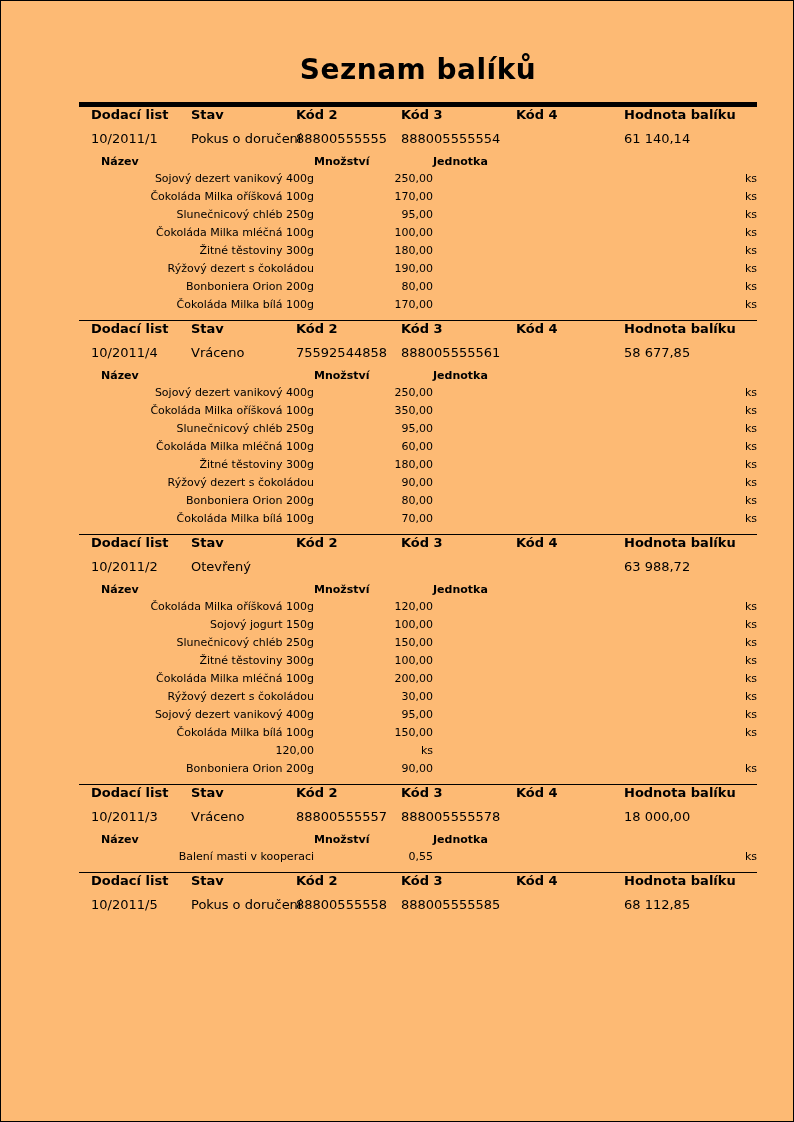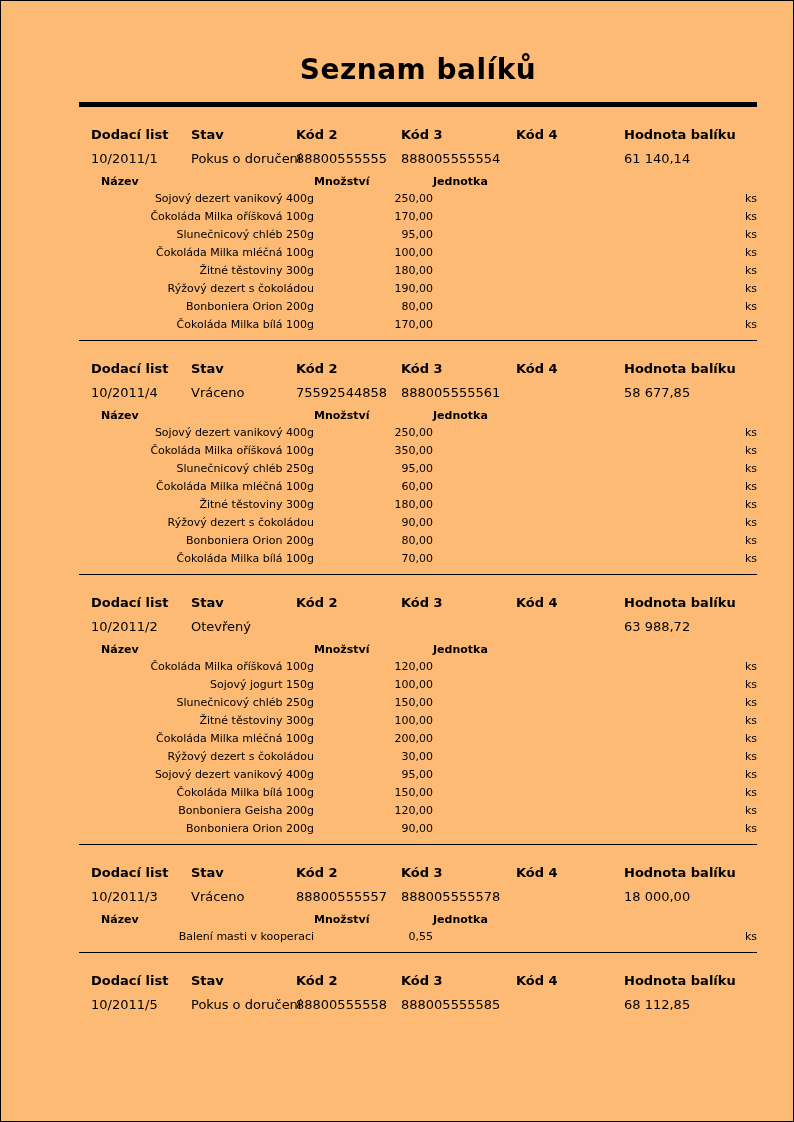--- a/index.html
+++ b/index.html
@@ -18,21 +18,21 @@
   .content { margin-left:78px; width:678px; }
   .report-title {
     text-align:center;
     font-size:28px;
     font-weight:bold;
     margin-top:52px;
     line-height:34px;
     letter-spacing:0.5px;
   }
   .rule-thick { height:5px; background:#000; margin-top:15px; }
-  .pkg { padding-top:20px; }
+  .pkg { }
   .pkg-row {
     display:grid;
     grid-template-columns:100px 105px 105px 115px 108px 1fr;
     padding-left:12px;
     height:24px;
     font-size:13px;
     line-height:16px;
   }
   .pkg-row > div { white-space:nowrap; }
   .pkg-row.hdr { font-weight:bold; }
@@ -282,21 +282,20 @@
             <div>ks</div>
           </div>
 
           <div class="item-row">
             <div>Čokoláda Milka bílá 100g</div>
             <div>150,00</div>
             <div>ks</div>
           </div>
 
           <div class="item-row">
-            <div>Bonboniera Geisha 200g</div>
             <div>120,00</div>
             <div>ks</div>
           </div>
 
           <div class="item-row">
             <div>Bonboniera Orion 200g</div>
             <div>90,00</div>
             <div>ks</div>
           </div>
         </div>

